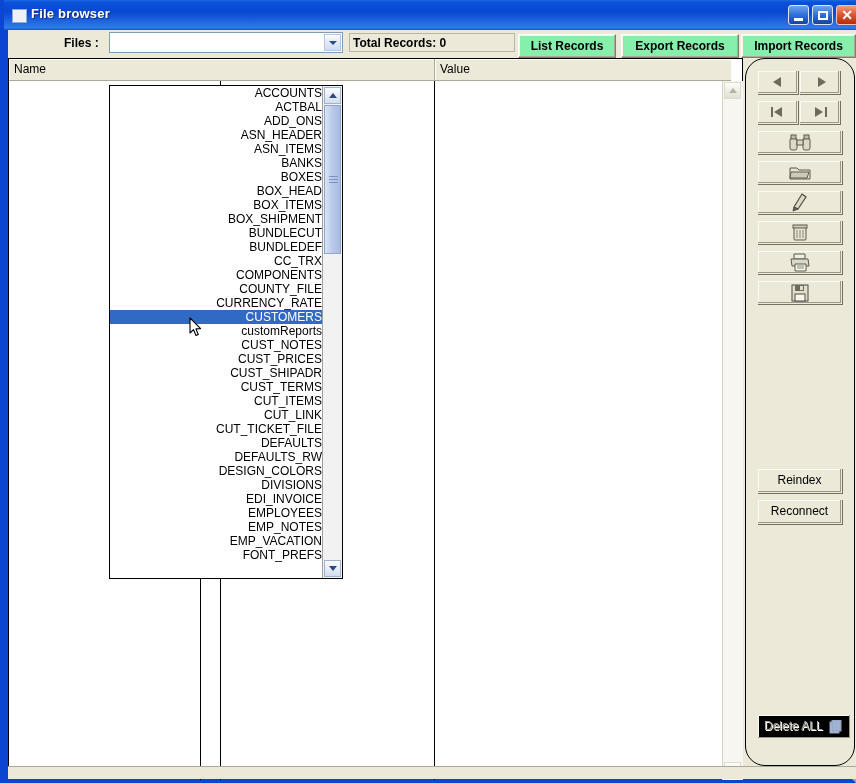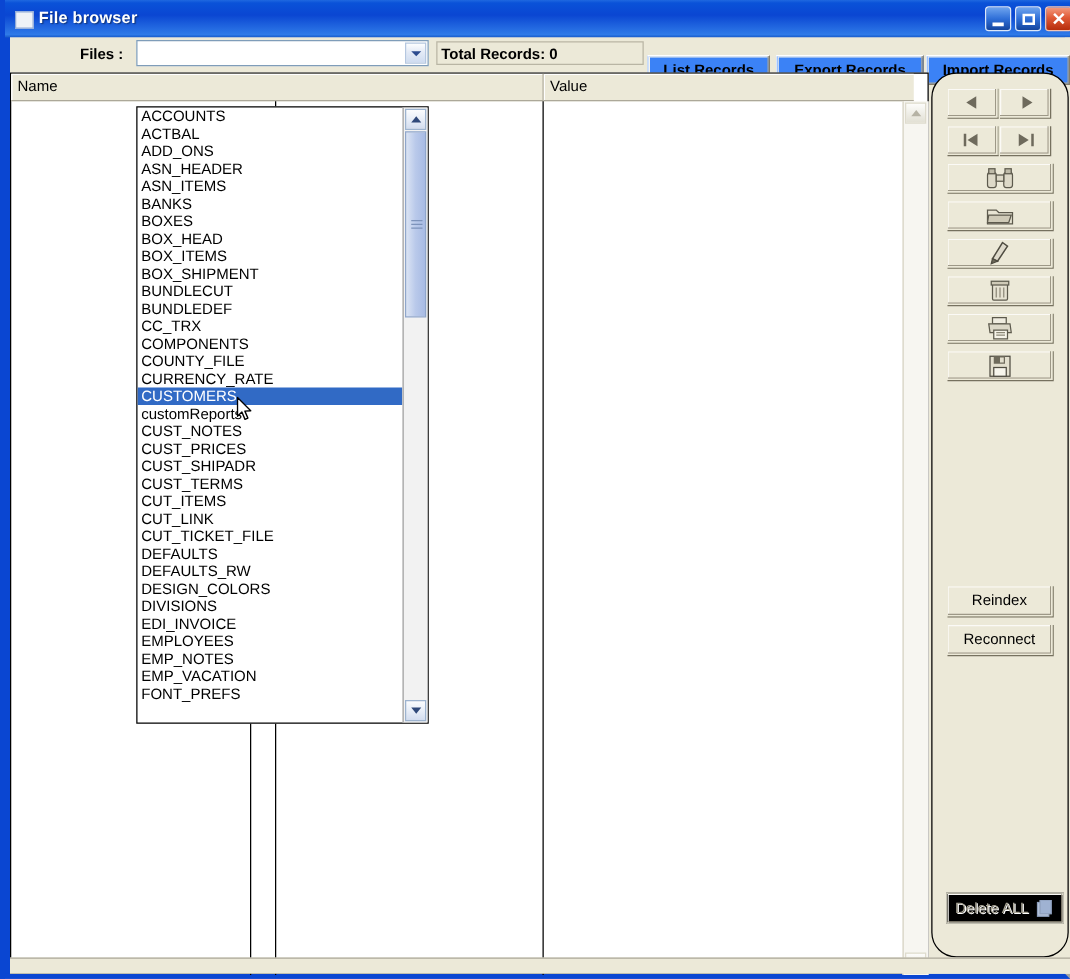--- a/index.html
+++ b/index.html
@@ -47,21 +47,21 @@
   #combo-arrow i{position:absolute;left:4px;top:6px;width:0;height:0;
     border-left:4px solid transparent;border-right:4px solid transparent;border-top:4px solid #2b4b8f;}
 
   
   #totalrec{position:absolute;left:341px;top:3px;width:166px;height:19px;background:#ece9d8;
     border:1px solid #b9b5a4;box-sizing:border-box;}
   #totalrec span{position:absolute;left:3px;top:2px;font-size:12px;color:#000;
     font-family:"Liberation Sans",sans-serif;}
 
   
-  .tbut{position:absolute;top:14px;height:24px;background:#3b82f6;
+  .tbut{position:absolute;top:4px;height:24px;background:#86efac;
     border:1px solid #ece9d8;box-sizing:border-box;
     border-top-color:#fff;border-left-color:#fff;border-right-color:#847e6c;border-bottom-color:#847e6c;
     box-shadow:inset -1px -1px 0 #aca899, inset 1px 1px 0 #f5f3ec;
     font-size:12px;color:#000;text-align:center;line-height:22px;cursor:default;
     font-family:"Liberation Sans",sans-serif;}
   #b-list{left:510px;width:98px;}
   #b-export{left:613px;width:118px;}
   #b-import{left:733px;width:115px;}
 
   
@@ -121,21 +121,21 @@
     font-family:"Liberation Sans",sans-serif;}
   #b-delall .ic{position:absolute;right:8px;top:5px;}
 
   
   #statusbar{position:absolute;left:0;top:736px;width:848px;height:13px;background:#ece9d8;
     border-top:1px solid #aca899;box-sizing:border-box;}
 
   
   #dropdown{position:absolute;left:101px;top:55px;width:234px;height:494px;background:#fff;
     border:1px solid #000;box-sizing:border-box;z-index:50;}
-  #dd-items{position:absolute;left:0;top:0;width:212px;height:492px;overflow:hidden;}
+  #dd-items{position:absolute;left:0;top:0;width:212px;height:492px;overflow:hidden;text-align:right;}
   .dd-item{height:14px;line-height:14px;font-size:12px;color:#000;padding-left:3px;
     white-space:nowrap;cursor:default;font-family:"Liberation Sans",sans-serif;}
   .dd-item.sel{background:#316ac5;color:#fff;}
   #dd-scroll{position:absolute;right:0;top:0;width:20px;height:492px;background:#f2f2f2;
     border-left:1px solid #a0a0a0;box-sizing:border-box;}
   .ddsb-btn{position:absolute;left:1px;width:17px;height:17px;
     background:linear-gradient(to bottom,#fbfcfe,#e8eef8 50%,#d3ddef);
     border:1px solid #9db3cf;box-sizing:border-box;}
   #dd-up{top:1px;}
   #dd-dn{bottom:1px;}

